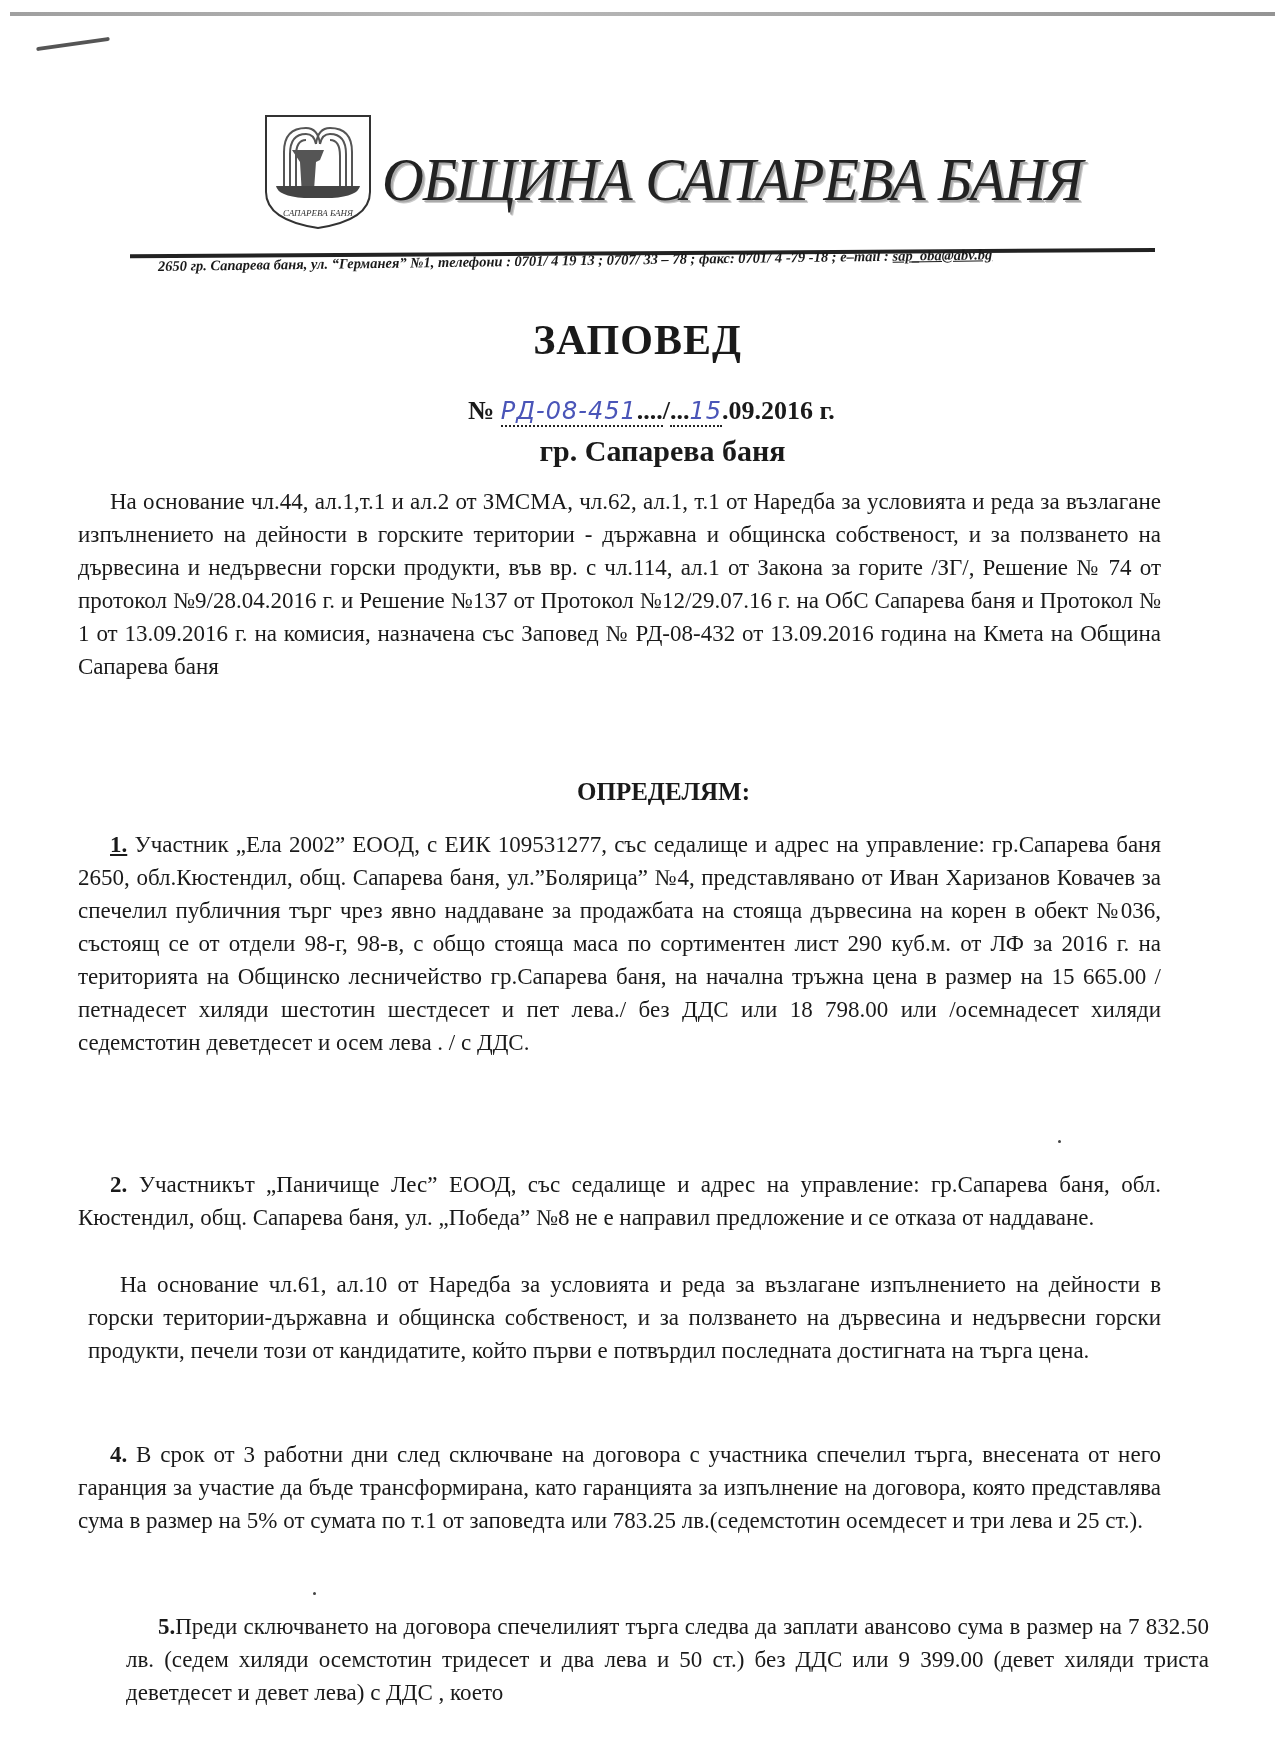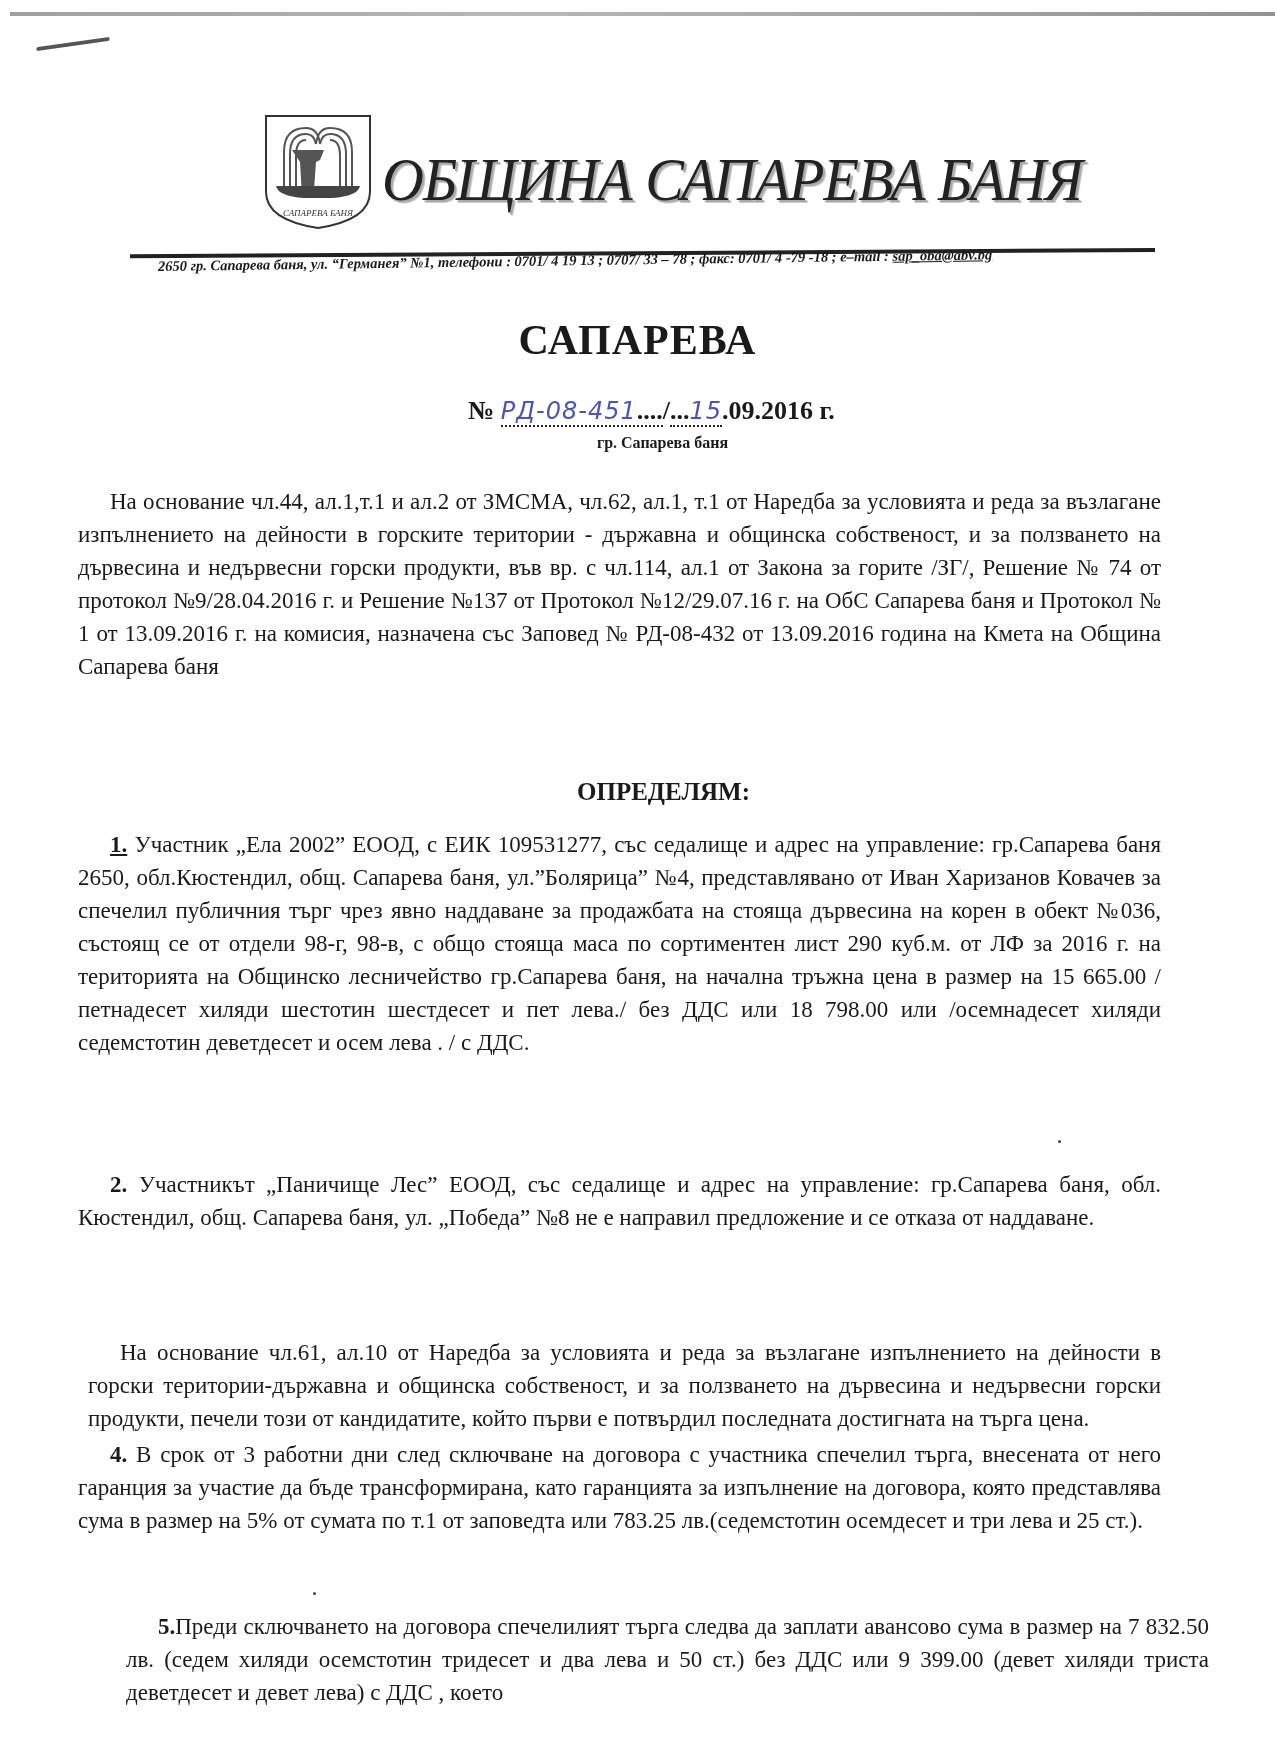--- a/index.html
+++ b/index.html
@@ -39,21 +39,21 @@
     font-size: 42px; font-weight: bold; letter-spacing: 1px;
   }
   .order-no {
     position: absolute; left: 0; top: 396px; width: 1275px; text-align: center;
     font-size: 26px; font-weight: bold; padding-left: 28px; box-sizing: border-box;
   }
   .order-no .hand { font-family: "DejaVu Sans", sans-serif; font-weight: normal; color: #4a55b8; font-style: italic; font-size: 24px; letter-spacing: 1px; }
   .order-no .dots { border-bottom: 2px dotted #222; }
   .city {
     position: absolute; left: 0; top: 434px; width: 1275px; text-align: center;
-    font-size: 16px; font-weight: bold; padding-left: 50px; box-sizing: border-box;
+    font-size: 30px; font-weight: bold; padding-left: 50px; box-sizing: border-box;
   }
   .para {
     position: absolute; left: 78px; width: 1083px; font-size: 23px; line-height: 33px;
     text-align: justify; text-indent: 32px;
   }
   .para b { font-weight: bold; }
   .heading {
     position: absolute; left: 0; top: 778px; width: 1275px; text-align: center;
     font-size: 25px; font-weight: bold; padding-left: 52px; box-sizing: border-box;
   }
@@ -83,38 +83,38 @@
   </svg>
   <div class="org-name">ОБЩИНА САПАРЕВА БАНЯ</div>
 </div>
 
 <div class="rule"></div>
 
 <div class="contacts">
   <span>2650 гр. Сапарева баня, ул. “Германея” №1, телефони : 0701/ 4 19 13 ; 0707/ 33 – 78 ; факс: 0701/ 4 -79 -18 ; e–mail : </span><span class="email">sap_oba@abv.bg</span>
 </div>
 
-<div class="title">САПАРЕВА</div>
+<div class="title">ЗАПОВЕД</div>
 
 <div class="order-no">
   <span>№</span>
   <span class="dots"><span class="hand">РД-08-451</span>....</span><span>/</span><span class="dots">...<span class="hand">15</span></span><span>.09.2016 г.</span>
 </div>
 
 <div class="city">гр. Сапарева баня</div>
 
 <div class="para" style="top:485px;">На основание чл.44, ал.1,т.1 и ал.2 от ЗМСМА, чл.62, ал.1, т.1 от Наредба за условията и реда за възлагане изпълнението на дейности в горските територии - държавна и общинска собственост, и за ползването на дървесина и недървесни горски продукти,  във вр. с чл.114, ал.1 от Закона за горите /ЗГ/, Решение № 74 от протокол №9/28.04.2016 г. и Решение №137 от Протокол №12/29.07.16 г. на ОбС Сапарева баня и Протокол № 1 от 13.09.2016 г.  на комисия, назначена със Заповед № РД-08-432 от 13.09.2016 година на Кмета на Община Сапарева баня</div>
 
 <div class="heading">ОПРЕДЕЛЯМ:</div>
 
 <div class="para" style="top:828px;"><b class="u">1.</b><span> Участник  „Ела 2002” ЕООД, с ЕИК 109531277, със седалище и адрес на управление: гр.Сапарева баня 2650, обл.Кюстендил, общ. Сапарева баня, ул.”Болярица” №4, представлявано от Иван Харизанов Ковачев за спечелил публичния търг чрез явно наддаване за продажбата на стояща дървесина на корен в обект №036, състоящ се от отдели 98-г, 98-в, с общо стояща маса по сортиментен лист 290 куб.м. от ЛФ за 2016 г. на територията на Общинско лесничейство гр.Сапарева баня,  на начална тръжна цена в размер на 15 665.00 /петнадесет хиляди шестотин шестдесет и пет лева./ без ДДС или 18 798.00  или /осемнадесет хиляди седемстотин деветдесет и осем лева  . / с ДДС.</span></div>
 
 <div class="pen-dot" style="left:1058px; top:1140px;"></div>
 
 <div class="para" style="top:1168px;"><b>2.</b><span> Участникът „Паничище Лес” ЕООД, със седалище и адрес на управление: гр.Сапарева баня, обл. Кюстендил, общ. Сапарева баня, ул. „Победа” №8 не е направил предложение и се отказа от наддаване.</span></div>
 
-<div class="para" style="top:1336px; left:88px; width:1073px;font-family:Liberation Serif, serif;"><span>На основание чл.61, ал.10 от Наредба за условията и реда за възлагане изпълнението на дейности в горски територии-държавна и общинска собственост, и за ползването на дървесина и недървесни горски продукти, печели този от кандидатите, който първи е  потвърдил последната достигната на търга цена.</span></div>
+<div class="para" style="top:1268px; left:88px; width:1073px;font-family:Liberation Serif, serif;"><span>На основание чл.61, ал.10 от Наредба за условията и реда за възлагане изпълнението на дейности в горски територии-държавна и общинска собственост, и за ползването на дървесина и недървесни горски продукти, печели този от кандидатите, който първи е  потвърдил последната достигната на търга цена.</span></div>
 
 <div class="para" style="top:1438px;"><b>4.</b><span> В срок от 3 работни дни след сключване на договора с участника спечелил търга, внесената от него гаранция за участие да бъде трансформирана, като гаранцията за изпълнение на договора, която представлява сума в размер на 5% от сумата по т.1 от заповедта или 783.25 лв.(седемстотин осемдесет и три лева и 25 ст.).</span></div>
 
 <div class="pen-dot" style="left:313px; top:1592px;"></div>
 
 <div class="para" style="top:1610px;margin-left:48px;"><b>5.</b><span>Преди сключването на договора спечелилият търга следва да заплати авансово сума в размер на 7 832.50 лв. (седем хиляди осемстотин тридесет и два лева и 50 ст.) без ДДС или 9 399.00 (девет хиляди триста деветдесет и девет лева) с ДДС , което</span></div>
 
 </body></html>

